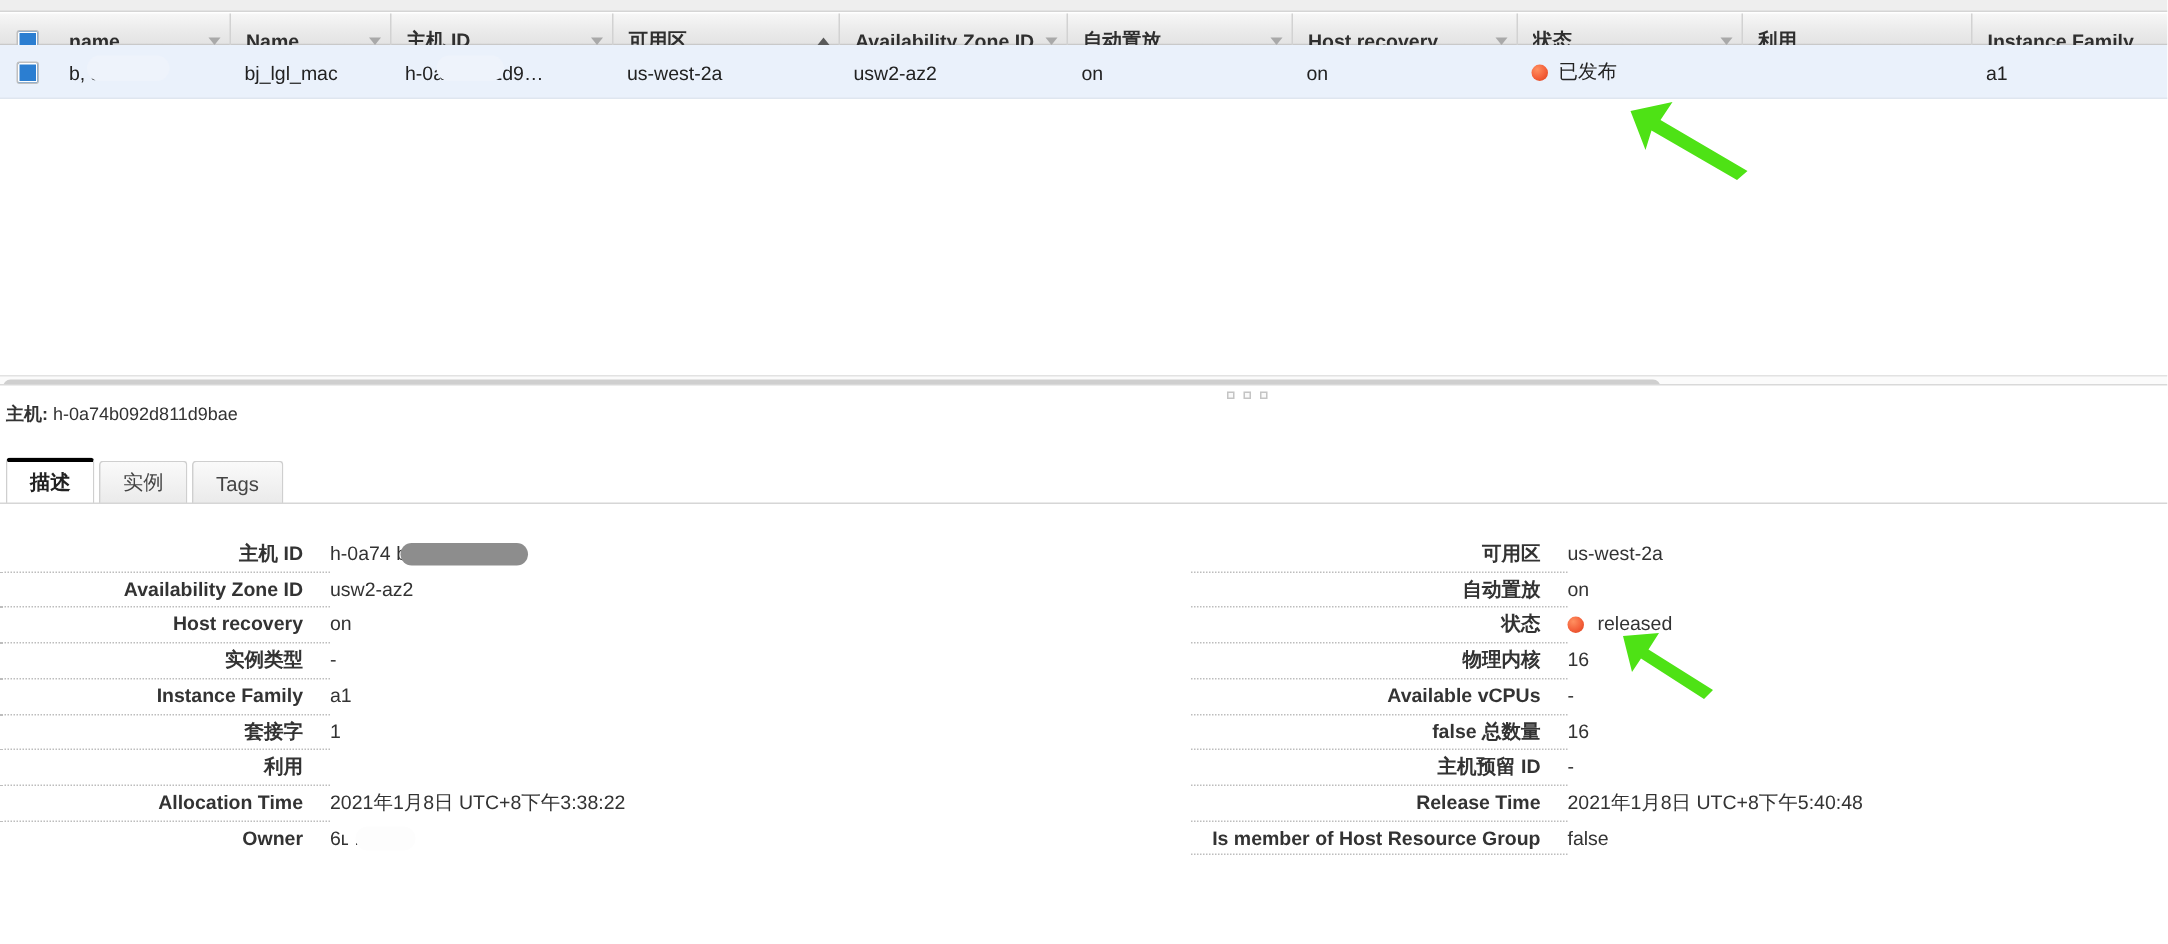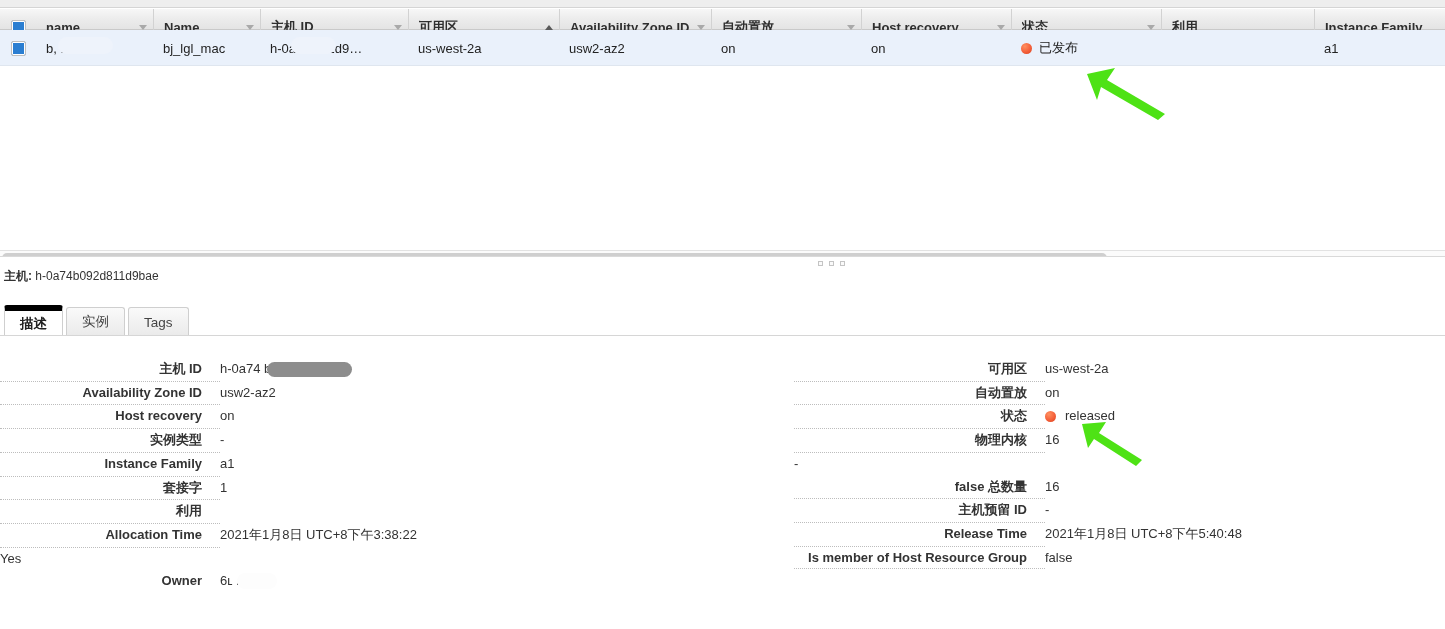--- a/index.html
+++ b/index.html
@@ -122,21 +122,21 @@
     height: 29px; padding: 0 15px;
     display: flex; align-items: center; justify-content: center;
     font-size: 13.5px; color: #444;
     background: linear-gradient(to bottom, #fafafa, #eaeaea);
     border: 1px solid #cfcfcf; border-bottom: none;
     border-radius: 3px 3px 0 0;
     margin-right: 3px;
   }
   .tab.active {
     background: #ffffff;
-    border-top: 6px solid #000000;
+    border-top: 3px solid #000000;
     color: #222; font-weight: bold;
     height: 31px;
   }
   .tabs-underline {
     position: absolute; left: 0; top: 67px; width: 1445px;
     border-bottom: 1px solid #d6d6d6;
   }
 
   
   .dcol { position: absolute; top: 90px; }
@@ -304,21 +304,20 @@
       </div>
       <div class="drow">
         <div class="dlabel">利用</div>
         <div class="dvalue"></div>
       </div>
       <div class="drow">
         <div class="dlabel">Allocation Time</div>
         <div class="dvalue">2021年1月8日 UTC+8下午3:38:22</div>
       </div>
       <div class="drow">
-        <div class="dvalue">Yes</div>
       </div>
       <div class="drow">
         <div class="dlabel nobd">Owner</div>
         <div class="dvalue">
           <span>6ʟ           .8648</span>
           <span class="redact white" style="left:17px;top:3px;width:40px;height:16px;"></span>
         </div>
       </div>
     </div>
 
@@ -336,20 +335,21 @@
         <div class="dvalue">
           <span class="status-dot"></span>
           <span>released</span>
         </div>
       </div>
       <div class="drow">
         <div class="dlabel" style="width:251px;flex:0 0 251px">物理内核</div>
         <div class="dvalue">16</div>
       </div>
       <div class="drow">
+        <div class="dlabel" style="width:251px;flex:0 0 251px">Available vCPUs</div>
         <div class="dvalue">-</div>
       </div>
       <div class="drow">
         <div class="dlabel" style="width:251px;flex:0 0 251px">false 总数量</div>
         <div class="dvalue">16</div>
       </div>
       <div class="drow">
         <div class="dlabel" style="width:251px;flex:0 0 251px">主机预留 ID</div>
         <div class="dvalue">-</div>
       </div>

